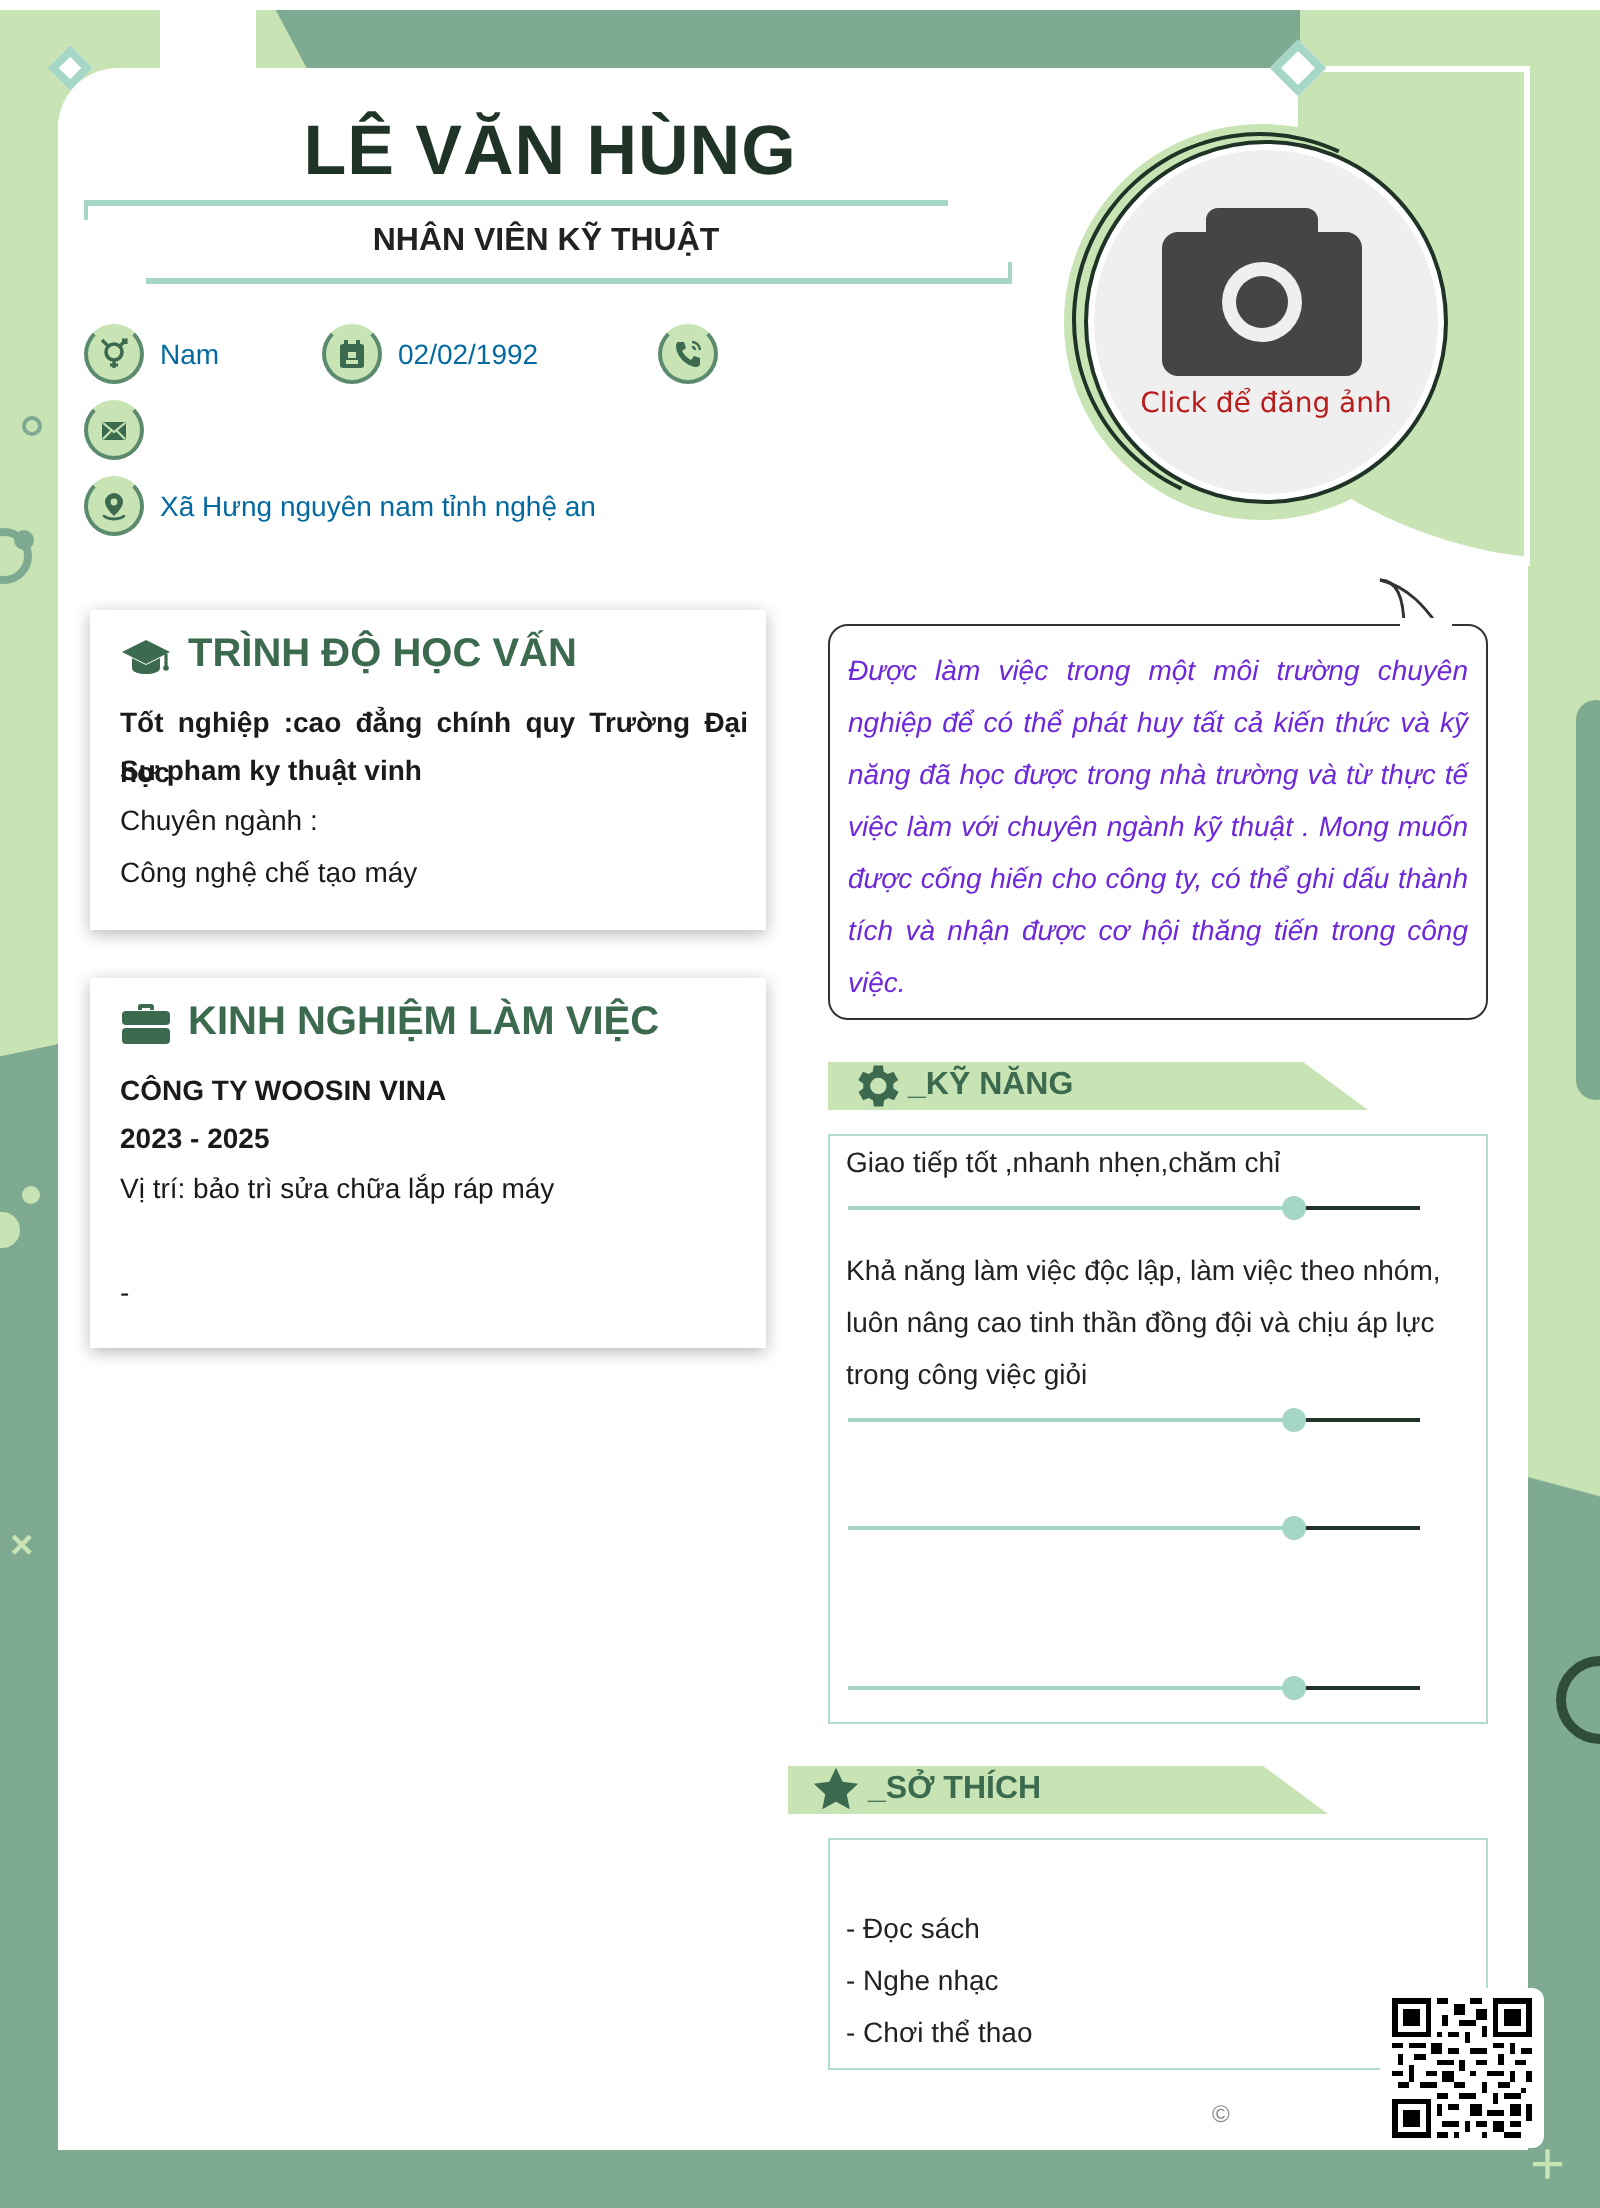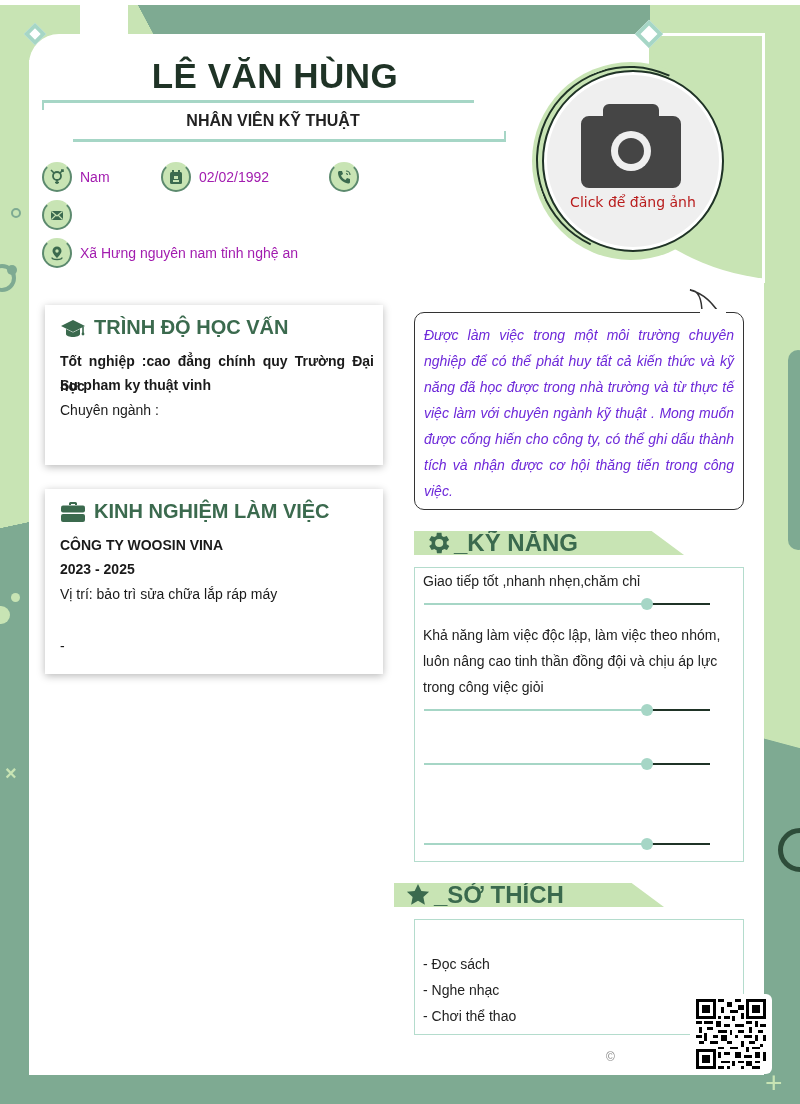--- a/index.html
+++ b/index.html
@@ -44,35 +44,35 @@
   
   .avatar-outer { position: absolute; left: 532px; top: 62px; width: 198px; height: 198px; border-radius: 50%; background: #c8e4b4; }
   .avatar-inner { position: absolute; left: 542px; top: 70px; width: 182px; height: 182px; border-radius: 50%; background: #efefef; border: 2px solid #1f3326; box-shadow: 0 0 0 3px #fff inset; }
   .avatar-arc { position: absolute; left: 536px; top: 66px; width: 188px; height: 188px; border-radius: 50%; border: 2px solid transparent; border-left-color: #1f3326; border-top-color: #1f3326; transform: rotate(-20deg); }
   .camera { position: absolute; left: 579px; top: 100px; width: 104px; height: 90px; }
   .avatar-label { position: absolute; left: 542px; top: 194px; width: 182px; text-align: center; font-family: "DejaVu Sans", sans-serif; font-size: 14px; color: #b91c1c; }
 
   
   .contact-icon { position: absolute; width: 30px; height: 30px; border-radius: 50%; background: #c8e4b4; border: 2px solid #5c8a6e; border-top-color: transparent; border-bottom-color: #5c8a6e; display: flex; align-items: center; justify-content: center; }
   .contact-icon svg { width: 16px; height: 16px; }
-  .contact-text { position: absolute; font-size: 14px; color: #a21caf; }
+  .contact-text { position: absolute; font-size: 14px; color: #0369a1; }
 
   
   .card { position: absolute; background: #fff; box-shadow: 0 2px 8px rgba(0,0,0,0.28); }
   .card-title { position: absolute; font-size: 20px; font-weight: bold; color: #3b6a4e; display: flex; align-items: center; gap: 8px; text-align: center; }
   .card-line { position: absolute; font-size: 14px; color: #1a1a1a; line-height: 25px; }
   .bold { font-weight: bold; }
 
   
   .bubble { position: absolute; left: 414px; top: 312px; width: 330px; height: 198px; border: 1.5px solid #333; border-radius: 10px; background: #fff; }
   .bubble-text { position: absolute; left: 424px; top: 322px; width: 310px; font-size: 14px; line-height: 26px; text-align: justify; color: #6d28d9; font-style: italic; }
   .bubble-tail { position: absolute; left: 686px; top: 288px; width: 36px; height: 26px; }
 
   
-  .tab { position: absolute; height: 24px; background: #c8e4b4; clip-path: polygon(0 0, 88% 0, 100% 100%, 0 100%); display: flex; align-items: center; padding-left: 10px; gap: 2px; font-size: 24px; font-weight: bold; color: #3b6a4e; }
+  .tab { position: absolute; height: 24px; background: #c8e4b4; clip-path: polygon(0 0, 88% 0, 100% 100%, 0 100%); display: flex; align-items: center; padding-left: 10px; gap: 2px; font-size: 16px; font-weight: bold; color: #3b6a4e; }
   .tab-box { position: absolute; border: 1.5px solid #b4dccd; background: #fff; }
   .skill-text { position: absolute; left: 423px; width: 312px; font-size: 14px; line-height: 26px; color: #222; }
   .skill-bar { position: absolute; left: 424px; width: 286px; height: 12px; }
   .skill-bar .track { position: absolute; left: 0; top: 5px; height: 2px; background: #a6d6c6; }
   .skill-bar .rest { position: absolute; top: 5px; height: 2px; background: #1f3326; }
   .skill-bar .knob { position: absolute; top: 0; width: 12px; height: 12px; border-radius: 50%; background: #a6d6c6; }
 
   .hobby { position: absolute; left: 423px; font-size: 14px; color: #222; }
 
   .qr { position: absolute; left: 690px; top: 994px; width: 82px; height: 80px; background: #fff; border-radius: 6px; padding: 5px; }
@@ -181,20 +181,21 @@
         <path d="M13 3L1 9l12 6 12-6z" fill="#3b6a4e"></path>
         <path d="M6 12v5c0 2 3.5 3 7 3s7-1 7-3v-5l-7 3.5z" fill="#3b6a4e"></path>
         <path d="M23 10v6" stroke="#3b6a4e" stroke-width="1.6"></path>
         <circle cx="23" cy="17" r="1.4" fill="#3b6a4e"></circle>
       </svg>
     <span>TRÌNH ĐỘ HỌC VẤN</span>
   </div>
   <div class="card-line bold" style="left:60px;top:373px;">Sư pham ky thuật vinh</div>
   <div class="card-line bold" style="left:60px;top:349px;width:314px;text-align:justify;text-align-last:justify;">Tốt nghiệp :cao đẳng chính quy Trường Đại học</div>
   <div class="card-line" style="left:60px;top:398px;">Chuyên ngành :</div>
+  <div class="card-line" style="left:60px;top:424px;">Công nghệ chế tạo máy</div>
 
   <div class="card" style="left:45px;top:489px;width:338px;height:185px;"></div>
   <div class="card-title" style="left:60px;top:500px;">
     <svg width="26" height="22" viewBox="0 0 26 22">
         <path d="M9 4V2.5A1.5 1.5 0 0 1 10.5 1h5A1.5 1.5 0 0 1 17 2.5V4h-2V3h-4v1z" fill="#3b6a4e"></path>
         <rect x="1" y="4.5" width="24" height="7" rx="2" fill="#3b6a4e"></rect>
         <rect x="1" y="13" width="24" height="8" rx="2" fill="#3b6a4e"></rect>
       </svg>
     <span>KINH NGHIỆM LÀM VIỆC</span>
   </div>

